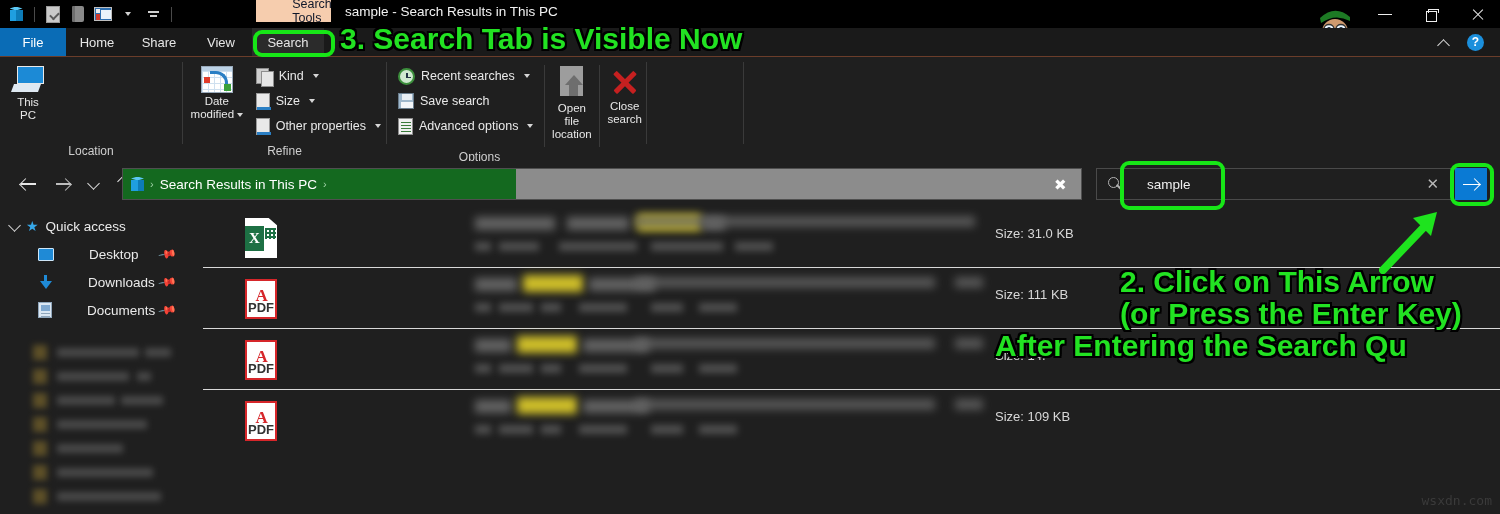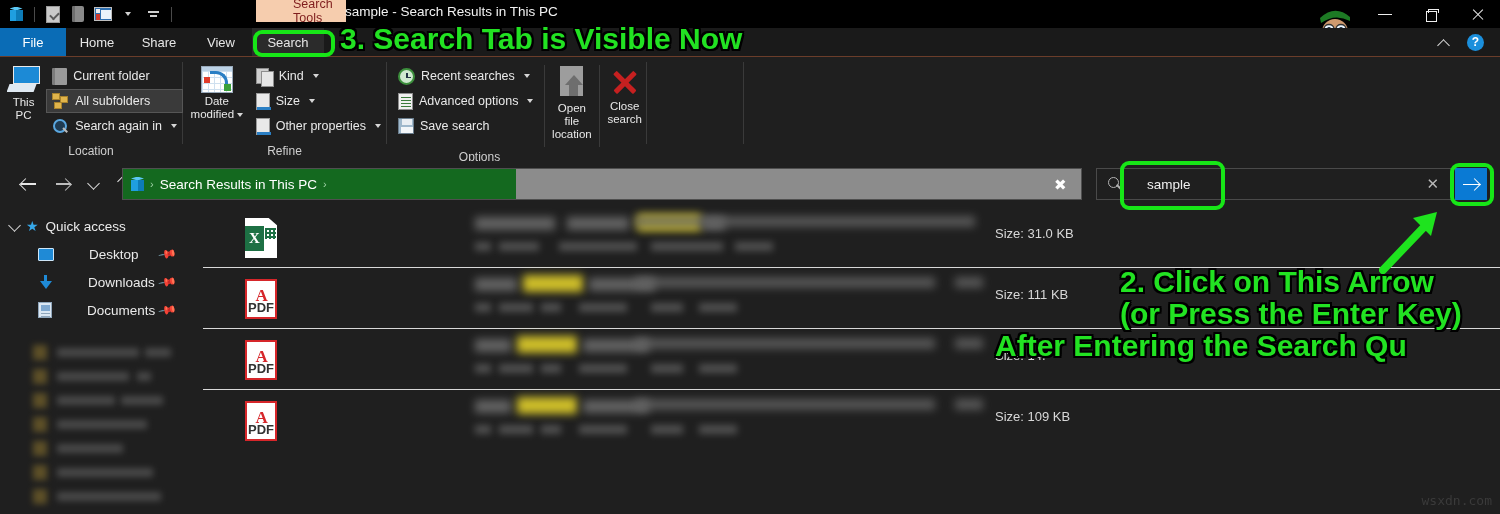--- a/index.html
+++ b/index.html
@@ -35,22 +35,22 @@
   .view-ico{width:18px;height:14px;background:#2e6fb0;border:1px solid #bfbfbf;position:relative;overflow:hidden;}
   .view-ico i{position:absolute;display:block;}
   .view-ico .r{left:1px;top:6px;width:4px;height:6px;background:#d23b2e;}
   .view-ico .g{left:6px;top:2px;width:10px;height:9px;background:#e9f3fb;}
   .view-ico .b{left:1px;top:1px;width:4px;height:4px;background:#f0f0f0;}
   .caret-dn{width:0;height:0;border-left:3.5px solid transparent;border-right:3.5px solid transparent;border-top:4px solid #d2d2d2;}
   .dd2{display:flex;flex-direction:column;align-items:center;gap:2px;}
   .dd2 .bar{width:11px;height:2px;background:#cfcfcf;}
 
   .ctx-tab{
-    position:absolute; left:256px; top:0; width:90px; height:22px;
-    background:#f6cdae; color:#7f1d1d; font-size:12.5px;
+    position:absolute; left:256px; top:0; width:75px; height:22px;
+    background:#f6cdae; color:#0f172a; font-size:12.5px;
     display:flex; align-items:center; justify-content:center;padding-left:37px;
   }
   .win-title{
     position:absolute; left:345px; top:4px; font-size:13.5px; color:#f2f2f2;
     white-space:nowrap;
   }
   .avatar{
     position:absolute; left:1310px; top:2px; width:50px; height:40px;
     overflow:hidden;
   }
@@ -374,39 +374,20 @@
     <div class="rgroup" style="width:182px">
       <div class="gbody">
         <div class="bigbtn">
           <div class="pc-ico">
               <div class="scr"></div>
               <div class="base"></div>
             </div>
           <div class="lbl"><span>This</span><br>
             <span>PC</span></div>
         </div>
-        <div class="smallrow">
-          <div class="smallbtn">
-            <span class="folder-g"></span>
-            <span>Current folder</span>
-          </div>
-          <div class="smallbtn sel">
-            <span class="subf-ico">
-                <b></b>
-                <b></b>
-                <b></b>
-              </span>
-            <span>All subfolders</span>
-          </div>
-          <div class="smallbtn">
-            <span class="mag-ico"></span>
-            <span>Search again in</span>
-            <span class="tri"></span>
-          </div>
-        </div>
       </div>
       <div class="gcap">Location</div>
     </div>
     <div class="gsep"></div>
 
     <div class="rgroup" style="width:203px">
       <div class="gbody">
         <div class="bigbtn" style="width:72px">
           <div class="cal-ico">
               <div class="gr"></div>
@@ -442,27 +423,27 @@
 
     <div class="rgroup" style="width:259px">
       <div class="gbody">
         <div class="smallrow" style="padding-left:6px">
           <div class="smallbtn">
             <span class="clock-ico"></span>
             <span>Recent searches</span>
             <span class="tri"></span>
           </div>
           <div class="smallbtn">
+            <span class="save-ico"></span>
+            <span>Save search</span>
+          </div>
+          <div class="smallbtn">
             <span class="adv-ico"></span>
             <span>Advanced options</span>
             <span class="tri"></span>
-          </div>
-          <div class="smallbtn">
-            <span class="save-ico"></span>
-            <span>Save search</span>
           </div>
         </div>
         <div style="width:1px;height:82px;background:#3a3a3a;margin:3px 4px 0 6px"></div>
         <div class="bigbtn" style="width:62px">
           <div class="openloc-ico">
               <div class="pg"></div>
               <div class="up"></div>
               <div class="up2"></div>
             </div>
           <div class="lbl"><span>Open file</span><br>

